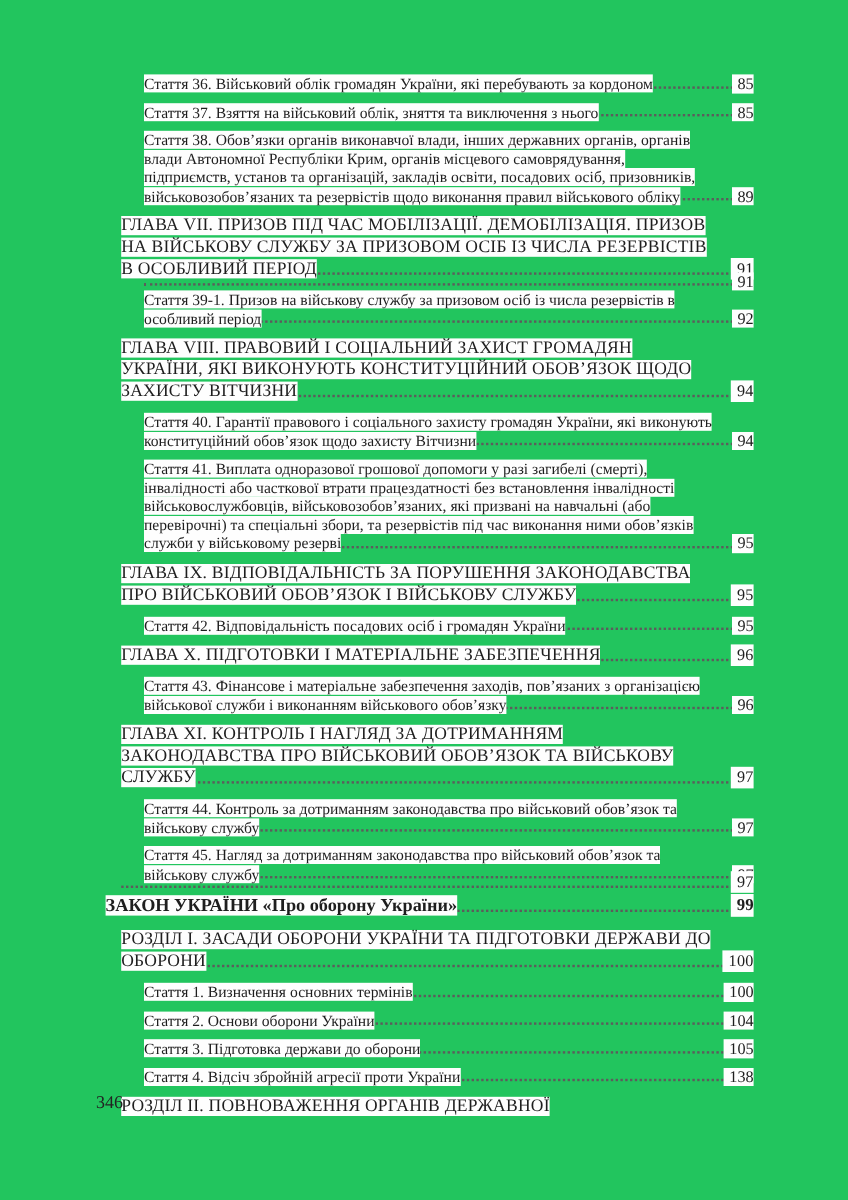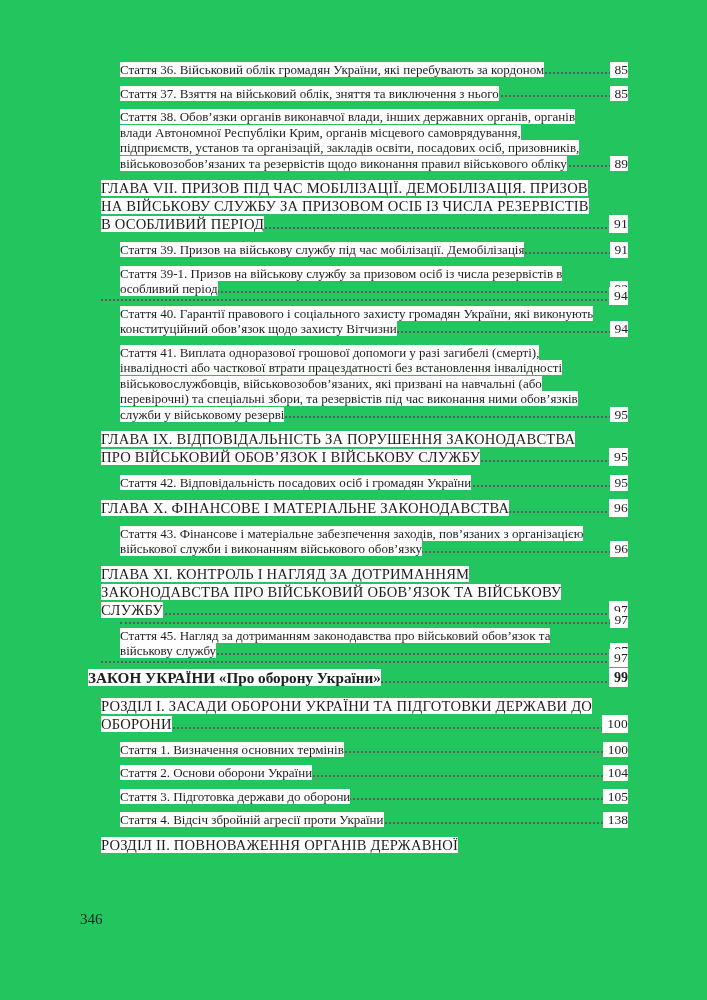--- a/index.html
+++ b/index.html
@@ -76,31 +76,31 @@
 </style>
 </head>
 <body>
 
 <div class="page">
   <main class="toc">
       <div class="entry article"><span class="dots"></span><span class="text">Стаття 36. Військовий облік громадян України, які перебувають за кордоном</span><span class="num">85</span></div>
       <div class="entry article"><span class="dots"></span><span class="text">Стаття 37. Взяття на військовий облік, зняття та виключення з нього</span><span class="num">85</span></div>
       <div class="entry article"><span class="dots"></span><span class="text">Стаття 38. Обов’язки органів виконавчої влади, інших державних органів, органів влади Автономної Республіки Крим, органів місцевого самоврядування, підприємств, установ та організацій, закладів освіти, посадових осіб, призовників, військовозобов’язаних та резервістів щодо виконання правил військового обліку</span><span class="num">89</span></div>
       <div class="entry chapter"><span class="dots"></span><span class="text">ГЛАВА VII. ПРИЗОВ ПІД ЧАС МОБІЛІЗАЦІЇ. ДЕМОБІЛІЗАЦІЯ. ПРИЗОВ НА ВІЙСЬКОВУ СЛУЖБУ ЗА ПРИЗОВОМ ОСІБ ІЗ ЧИСЛА РЕЗЕРВІСТІВ В ОСОБЛИВИЙ ПЕРІОД</span><span class="num">91</span></div>
-      <div class="entry article"><span class="dots"></span><span class="text">Стаття 39. Призов на військову службу під час мобілізації. Демобілізація</span><span class="num">91</span></div>
+      <div class="entry article"><span class="dots"></span><span class="num">91</span></div>
       <div class="entry article"><span class="dots"></span><span class="text">Стаття 39-1. Призов на військову службу за призовом осіб із числа резервістів в особливий період</span><span class="num">92</span></div>
-      <div class="entry chapter"><span class="dots"></span><span class="num">94</span></div>
+      <div class="entry chapter"><span class="dots"></span><span class="text">ГЛАВА VIII. ПРАВОВИЙ І СОЦІАЛЬНИЙ ЗАХИСТ ГРОМАДЯН УКРАЇНИ, ЯКІ ВИКОНУЮТЬ КОНСТИТУЦІЙНИЙ ОБОВ’ЯЗОК ЩОДО ЗАХИСТУ ВІТЧИЗНИ</span><span class="num">94</span></div>
       <div class="entry article"><span class="dots"></span><span class="text">Стаття 40. Гарантії правового і соціального захисту громадян України, які виконують конституційний обов’язок щодо захисту Вітчизни</span><span class="num">94</span></div>
       <div class="entry article"><span class="dots"></span><span class="text">Стаття 41. Виплата одноразової грошової допомоги у разі загибелі (смерті), інвалідності або часткової втрати працездатності без встановлення інвалідності військовослужбовців, військовозобов’язаних, які призвані на навчальні (або перевірочні) та спеціальні збори, та резервістів під час виконання ними обов’язків служби у військовому резерві</span><span class="num">95</span></div>
       <div class="entry chapter"><span class="dots"></span><span class="text">ГЛАВА IX. ВІДПОВІДАЛЬНІСТЬ ЗА ПОРУШЕННЯ ЗАКОНОДАВСТВА ПРО ВІЙСЬКОВИЙ ОБОВ’ЯЗОК І ВІЙСЬКОВУ СЛУЖБУ</span><span class="num">95</span></div>
       <div class="entry article"><span class="dots"></span><span class="text">Стаття 42. Відповідальність посадових осіб і громадян України</span><span class="num">95</span></div>
-      <div class="entry chapter"><span class="dots"></span><span class="text">ГЛАВА X. ФІНАНСОВЕ І МАТЕРІАЛЬНЕ ЗАКОНОДАВСТВА</span><span class="num">96</span></div>
+      <div class="entry chapter"><span class="dots"></span><span class="text">ГЛАВА X. ПІДГОТОВКИ І МАТЕРІАЛЬНЕ ЗАБЕЗПЕЧЕННЯ</span><span class="num">96</span></div>
       <div class="entry article"><span class="dots"></span><span class="text">Стаття 43. Фінансове і матеріальне забезпечення заходів, пов’язаних з організацією військової служби і виконанням військового обов’язку</span><span class="num">96</span></div>
       <div class="entry chapter"><span class="dots"></span><span class="text">ГЛАВА XI. КОНТРОЛЬ І НАГЛЯД ЗА ДОТРИМАННЯМ ЗАКОНОДАВСТВА ПРО ВІЙСЬКОВИЙ ОБОВ’ЯЗОК ТА ВІЙСЬКОВУ СЛУЖБУ</span><span class="num">97</span></div>
-      <div class="entry article"><span class="dots"></span><span class="num">97</span></div>
+      <div class="entry article"><span class="dots"></span><span class="text">Стаття 44. Контроль за дотриманням законодавства про військовий обов’язок та військову службу</span><span class="num">97</span></div>
       <div class="entry article"><span class="dots"></span><span class="text">Стаття 45. Нагляд за дотриманням законодавства про військовий обов’язок та військову службу</span><span class="num">97</span></div>
       <div class="entry chapter"><span class="dots"></span><span class="num">97</span></div>
       <div class="entry law"><span class="dots"></span><span class="text">ЗАКОН УКРАЇНИ «Про оборону України»</span><span class="num">99</span></div>
       <div class="entry chapter"><span class="dots"></span><span class="text">РОЗДІЛ I. ЗАСАДИ ОБОРОНИ УКРАЇНИ ТА ПІДГОТОВКИ ДЕРЖАВИ ДО ОБОРОНИ</span><span class="num">100</span></div>
       <div class="entry article"><span class="dots"></span><span class="text">Стаття 1. Визначення основних термінів</span><span class="num">100</span></div>
       <div class="entry article"><span class="dots"></span><span class="text">Стаття 2. Основи оборони України</span><span class="num">104</span></div>
       <div class="entry article"><span class="dots"></span><span class="text">Стаття 3. Підготовка держави до оборони</span><span class="num">105</span></div>
       <div class="entry article"><span class="dots"></span><span class="text">Стаття 4. Відсіч збройній агресії проти України</span><span class="num">138</span></div>
       <div class="entry chapter no-page"><span class="text">РОЗДІЛ II. ПОВНОВАЖЕННЯ ОРГАНІВ ДЕРЖАВНОЇ</span></div>
     </main>

